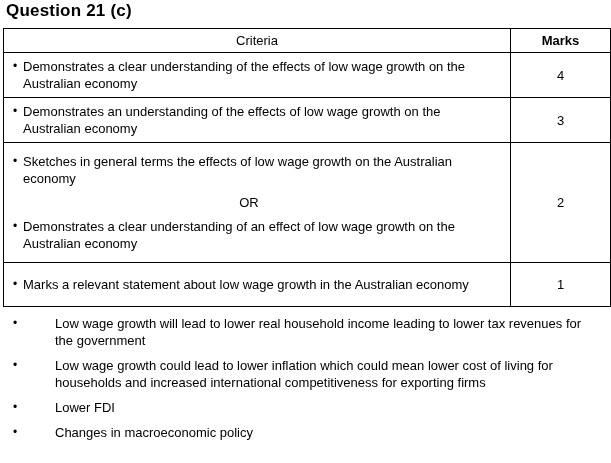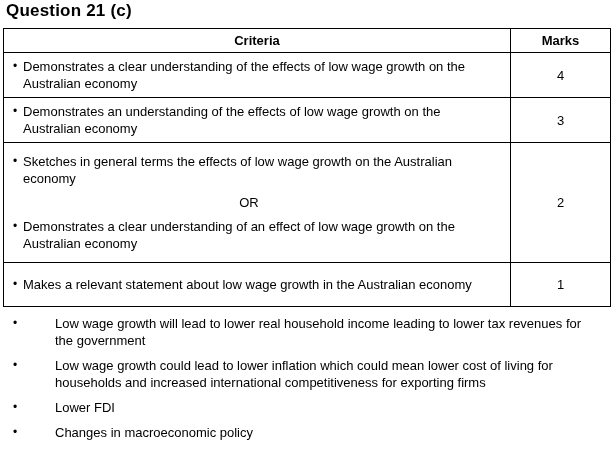--- a/index.html
+++ b/index.html
@@ -27,21 +27,21 @@
     width: 604px;
     table-layout: fixed;
   }
   table.criteria-table th,
   table.criteria-table td {
     border: 1.5px solid #000000;
   }
   th.criteria-col {
     width: 507px;
     font-size: 13px;
-    font-weight: bold;
+    font-weight: normal;
     text-align: center;
     padding: 4px 2px;
   }
   th.marks-col {
     width: 100px;
     font-size: 13px;
     font-weight: bold;
     text-align: center;
     padding: 4px 2px;
   }
@@ -162,21 +162,21 @@
             <span class="crit-text">Demonstrates a clear understanding of an effect of low wage growth on the Australian economy</span>
           </div>
         </td>
         <td class="marks">2</td>
       </tr>
 
       <tr class="h-r4">
         <td class="criteria">
           <div class="crit-item">
             <span class="bullet">•</span>
-            <span class="crit-text">Makes a relevant statement about low wage growth in the Australian economy</span>
+            <span class="crit-text">Marks a relevant statement about low wage growth in the Australian economy</span>
           </div>
         </td>
         <td class="marks">1</td>
       </tr>
 
     </tbody>
   </table>
 
   <div class="answers">
 

